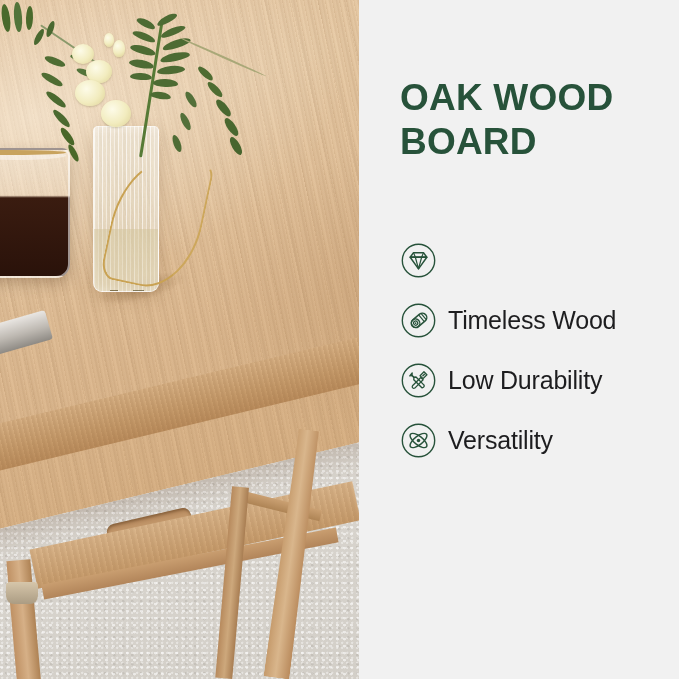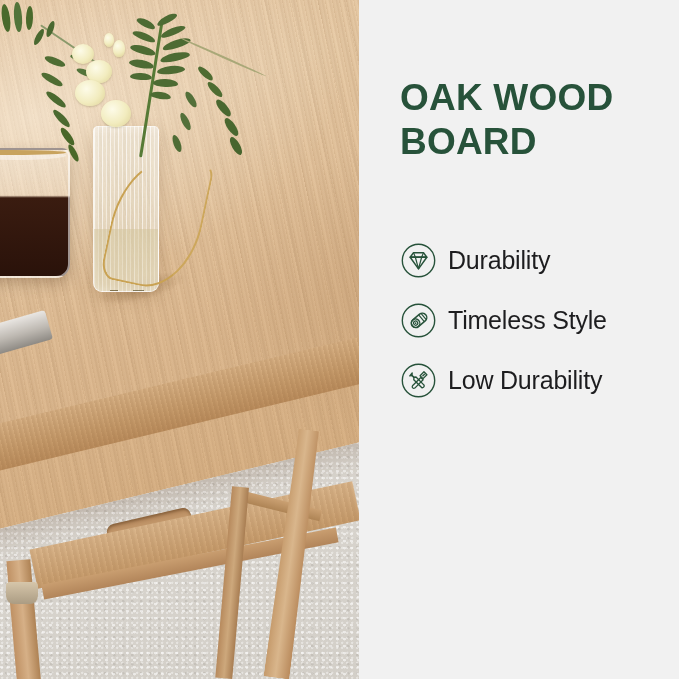--- a/index.html
+++ b/index.html
@@ -477,46 +477,54 @@
     <ul class="features">
 
       <li class="feature">
         <svg class="feature-icon" viewBox="0 0 40 40">
           <circle cx="20" cy="20" r="17.5" fill="none" stroke="#27523a" stroke-width="1.5"></circle>
           <path d="M11 16.5 L20 29 L29 16.5 Z" fill="none" stroke="#27523a" stroke-width="1.6" stroke-linejoin="round"></path>
           <path d="M11 16.5 L14.6 11.5 L25.4 11.5 L29 16.5 Z" fill="none" stroke="#27523a" stroke-width="1.6" stroke-linejoin="round"></path>
           <path d="M11 16.5 H29" fill="none" stroke="#27523a" stroke-width="1.4"></path>
           <path d="M14.6 11.5 L16.6 16.5 L20 29 L23.4 16.5 L25.4 11.5" fill="none" stroke="#27523a" stroke-width="1.3" stroke-linejoin="round"></path>
         </svg>
-        <span class="feature-label">Durability</span>
       </li>
 
       <li class="feature">
         <svg class="feature-icon" viewBox="0 0 40 40">
           <circle cx="20" cy="20" r="17.5" fill="none" stroke="#27523a" stroke-width="1.5"></circle>
           <g transform="rotate(-40 20 20)">
             <rect x="11" y="15.5" width="19" height="9.5" rx="4.75" fill="none" stroke="#27523a" stroke-width="1.6"></rect>
             <ellipse cx="15.8" cy="20.25" rx="4.4" ry="4.6" fill="none" stroke="#27523a" stroke-width="1.5"></ellipse>
             <ellipse cx="15.8" cy="20.25" rx="2.2" ry="2.3" fill="none" stroke="#27523a" stroke-width="1.3"></ellipse>
             <circle cx="15.8" cy="20.25" r="0.9" fill="#27523a"></circle>
             <path d="M24 15.9 L24 24.6 M27 16.2 L27 24.3" stroke="#27523a" stroke-width="1.3" stroke-linecap="round"></path>
           </g>
         </svg>
-        <span class="feature-label">Timeless Style</span>
+        <span class="feature-label">Timeless Wood</span>
       </li>
 
       <li class="feature">
         <svg class="feature-icon" viewBox="0 0 40 40">
           <circle cx="20" cy="20" r="17.5" fill="none" stroke="#27523a" stroke-width="1.5"></circle>
 
           <path d="M13.2 11.8 a3.3 3.3 0 0 0 4.1 4.4 L26 25 a2 2 0 0 1 -2.6 2.6 L14.9 19.2 a3.3 3.3 0 0 0 -4.3 -4.2 Z" fill="none" stroke="#27523a" stroke-width="1.5" stroke-linejoin="round"></path>
 
           <path d="M27.5 12.2 L24.3 15.4 M25.9 10.6 L29.1 13.8 L24.9 18 L21.7 14.8 Z" fill="none" stroke="#27523a" stroke-width="1.4" stroke-linejoin="round"></path>
           <path d="M22.5 16.7 L13.5 25.7 a1.8 1.8 0 0 0 2.5 2.5 L25 19.2 Z" fill="none" stroke="#27523a" stroke-width="1.4" stroke-linejoin="round"></path>
         </svg>
         <span class="feature-label">Low Durability</span>
       </li>
 
+      <li class="feature">
+        <svg class="feature-icon" viewBox="0 0 40 40">
+          <circle cx="20" cy="20" r="17.5" fill="none" stroke="#27523a" stroke-width="1.5"></circle>
+          <ellipse cx="20" cy="20" rx="11" ry="4.6" fill="none" stroke="#27523a" stroke-width="1.5" transform="rotate(38 20 20)"></ellipse>
+          <ellipse cx="20" cy="20" rx="11" ry="4.6" fill="none" stroke="#27523a" stroke-width="1.5" transform="rotate(-38 20 20)"></ellipse>
+          <circle cx="20" cy="20" r="1.9" fill="#27523a"></circle>
+        </svg>
+        <span class="feature-label">Versatility</span>
+      </li>
 
     </ul>
   </div>
 
 </div>
 
 </body></html>

